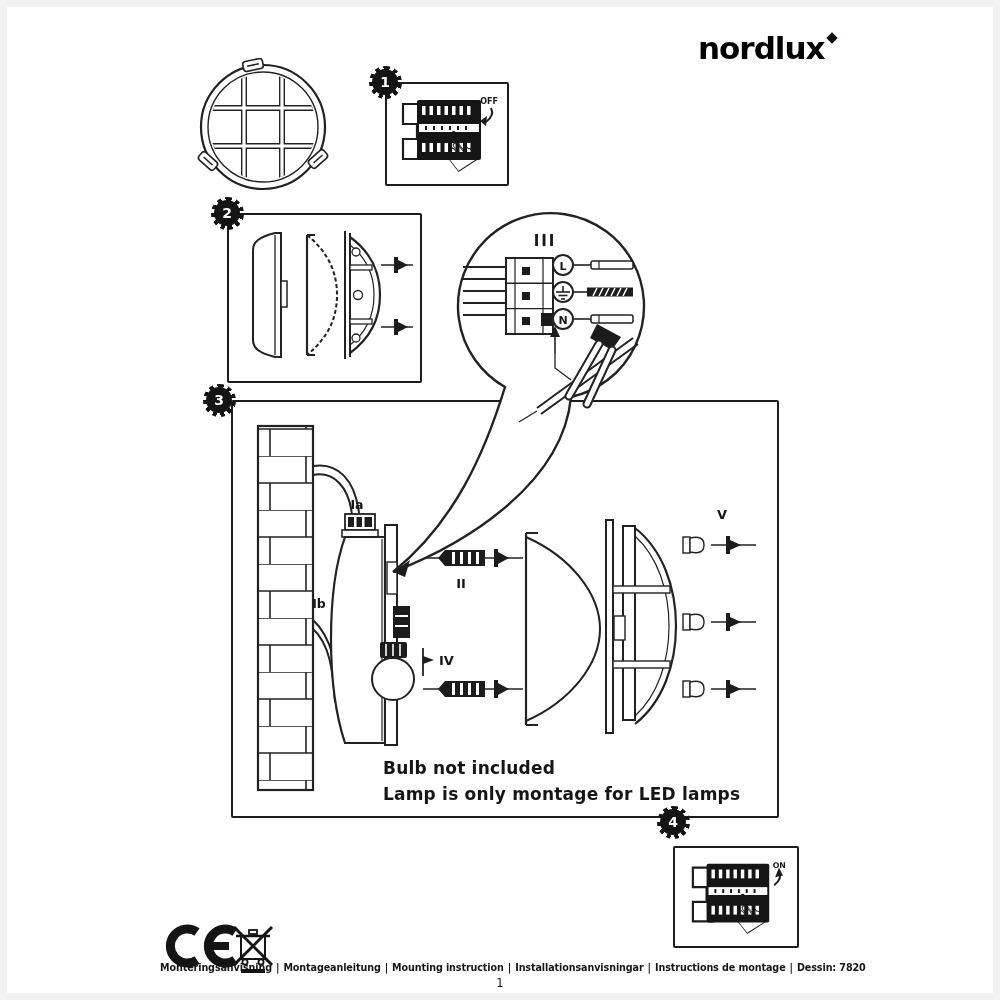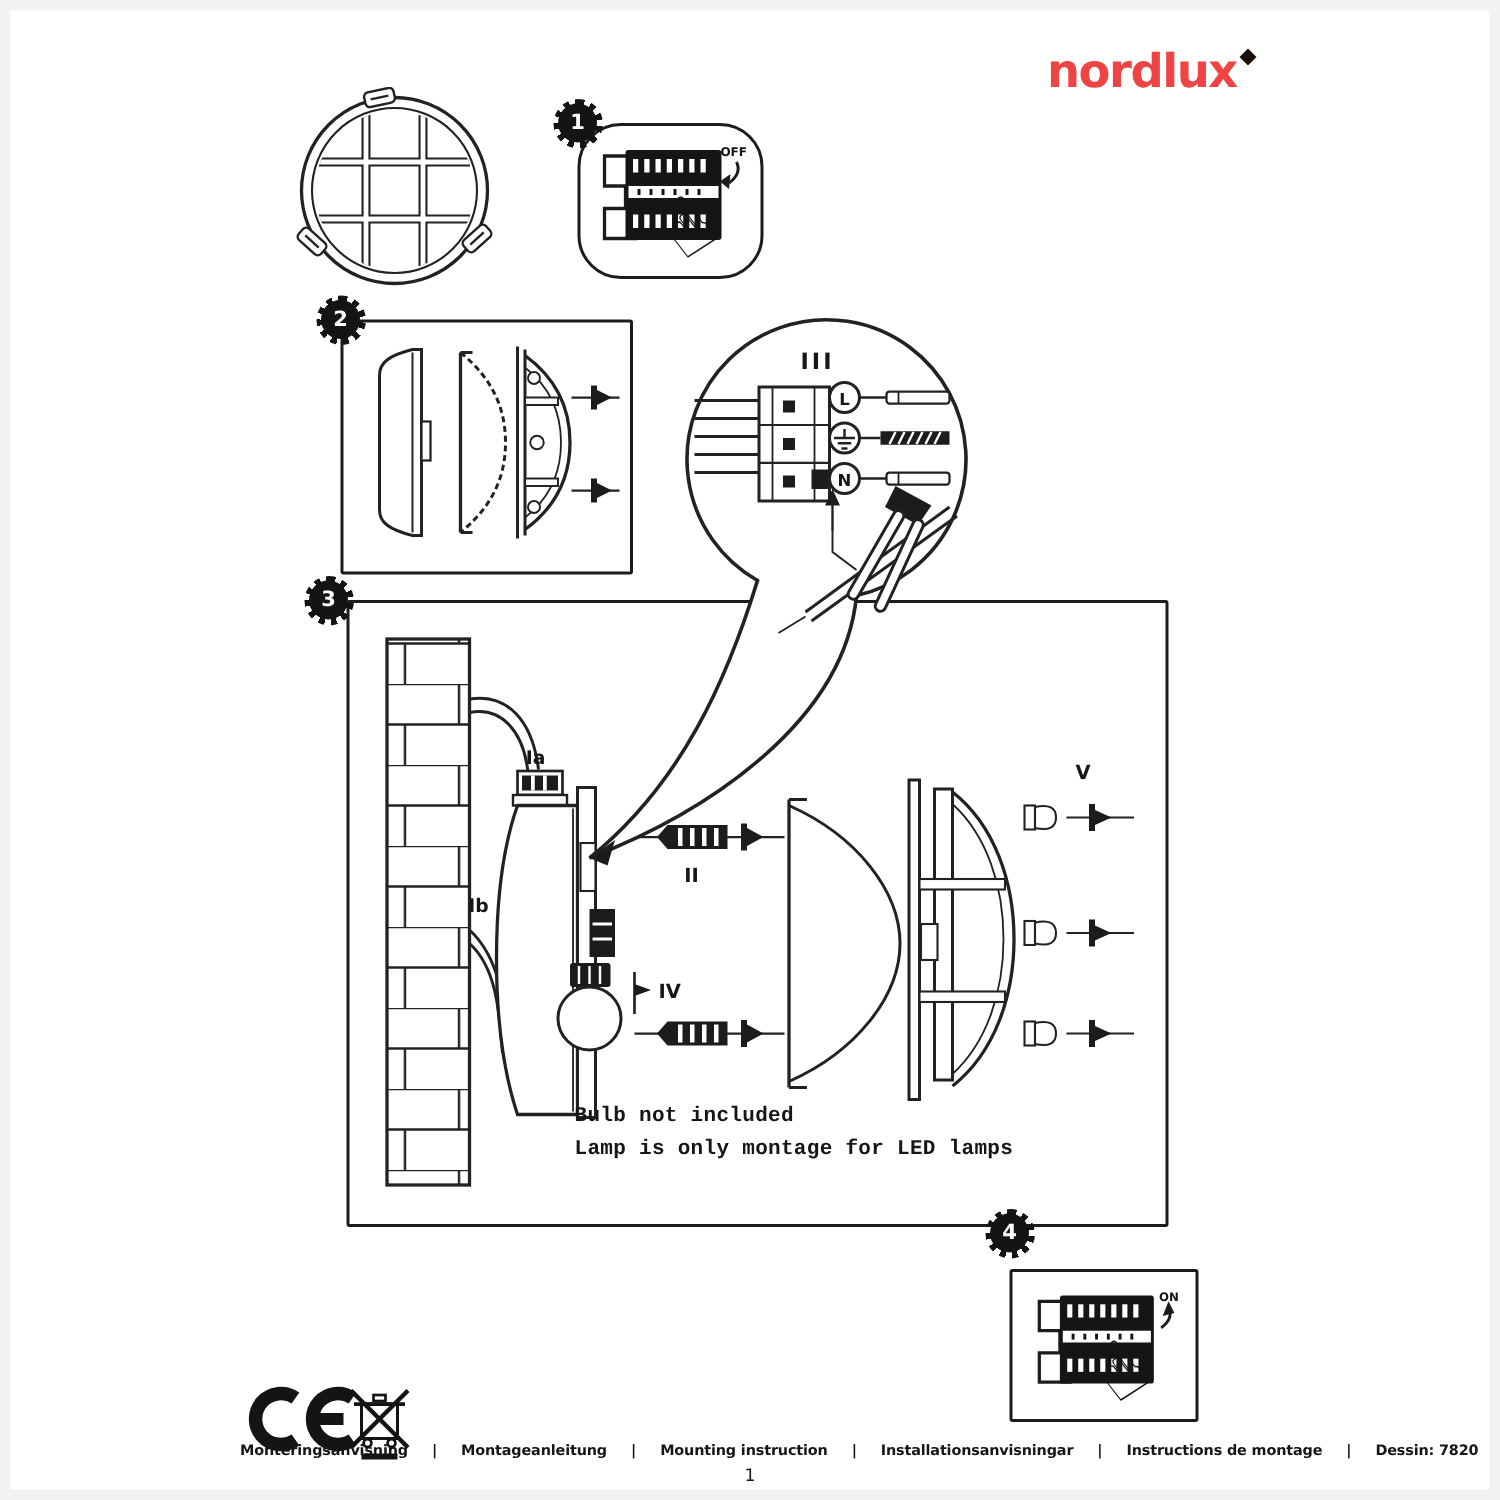--- a/index.html
+++ b/index.html
@@ -7,27 +7,27 @@
        font-family:"DejaVu Sans","Liberation Sans",sans-serif;color:#161616;overflow:hidden;}
   .canvas{position:absolute;inset:0;box-shadow:inset 0 0 0 7px #f2f2f2;}
   .stepbox{position:absolute;border:2.5px solid #1c1c1c;background:#fff;border-radius:2px;}
   .badge{position:absolute;width:26px;height:26px;border-radius:50%;background:#141414;color:#fff;
          font-weight:bold;font-size:14px;display:flex;align-items:center;justify-content:center;z-index:8;}
   .badge::before{content:"";position:absolute;inset:-3.5px;border-radius:50%;z-index:-1;
          background:repeating-conic-gradient(#141414 0deg 16deg,transparent 16deg 32deg);}
   svg{display:block;}
   svg text{font-family:"DejaVu Sans","Liberation Sans",sans-serif;fill:#161616;}
   .logo{position:absolute;left:698px;top:30px;font-weight:bold;font-size:31px;letter-spacing:-1px;
-        color:#ef4444;display:flex;align-items:flex-start;justify-content:flex-end;}
+        color:#000000;display:flex;align-items:flex-start;justify-content:flex-end;}
   .logo-mark{width:8px;height:8px;background:#181008;transform:rotate(45deg);margin:4px 0 0 3px;}
   .product-name{position:absolute;right:168px;top:927px;font-size:27px;font-weight:bold;letter-spacing:1px;}
-  .notes{position:absolute;left:383px;top:734px;font-size:14px;font-weight:bold;line-height:1.55;
-         letter-spacing:0.2px;white-space:nowrap;z-index:6;font-family:Liberation Mono, monospace;}
+  .notes{position:absolute;left:383px;top:755px;font-size:17px;font-weight:bold;line-height:1.55;
+         letter-spacing:0.2px;white-space:nowrap;z-index:6;}
   .footer{position:absolute;left:160px;top:962px;width:690px;font-size:9.6px;font-weight:bold;
-          white-space:nowrap;display:flex;gap:16px;letter-spacing:-0.1px;}
+          white-space:nowrap;display:flex;gap:4px;letter-spacing:-0.1px;}
   .pageno{position:absolute;left:460px;top:976px;width:80px;text-align:center;font-size:11.5px;}
   .balloon-wrap{position:absolute;left:375px;top:192px;z-index:5;}
 </style>
 </head>
 <body>
 
 <div class="canvas">
 
   <div class="logo">
     <span>nordlux</span>
@@ -65,21 +65,21 @@
           <rect x="3" y="98" width="20" height="10" rx="3"></rect>
           <line x1="7" y1="103" x2="19" y2="103"></line>
         </g>
       <g transform="rotate(-42 123 101)">
           <rect x="113" y="96" width="20" height="10" rx="3"></rect>
           <line x1="117" y1="101" x2="129" y2="101"></line>
         </g>
     </g>
   </svg>
 
-  <div class="stepbox" style="left:385px;top:82px;width:120px;height:100px;border-radius:29px;">
+  <div class="stepbox" style="left:385px;top:82px;width:120px;height:100px;">
     <svg width="115" height="95" viewBox="0 0 115 95">
       <path d="M38,20 H16 V40 H30 V55 H16 V75 H38" fill="none" stroke="#1c1c1c" stroke-width="2.2"></path>
       <rect x="30" y="16" width="64" height="60" rx="2" fill="#151515"></rect>
       <g fill="#fff">
         <rect x="35" y="22" width="3.5" height="9"></rect>
           <rect x="42.5" y="22" width="3.5" height="9"></rect>
           <rect x="50" y="22" width="3.5" height="9"></rect>
           <rect x="57.5" y="22" width="3.5" height="9"></rect>
           <rect x="65" y="22" width="3.5" height="9"></rect>
           <rect x="72.5" y="22" width="3.5" height="9"></rect>

